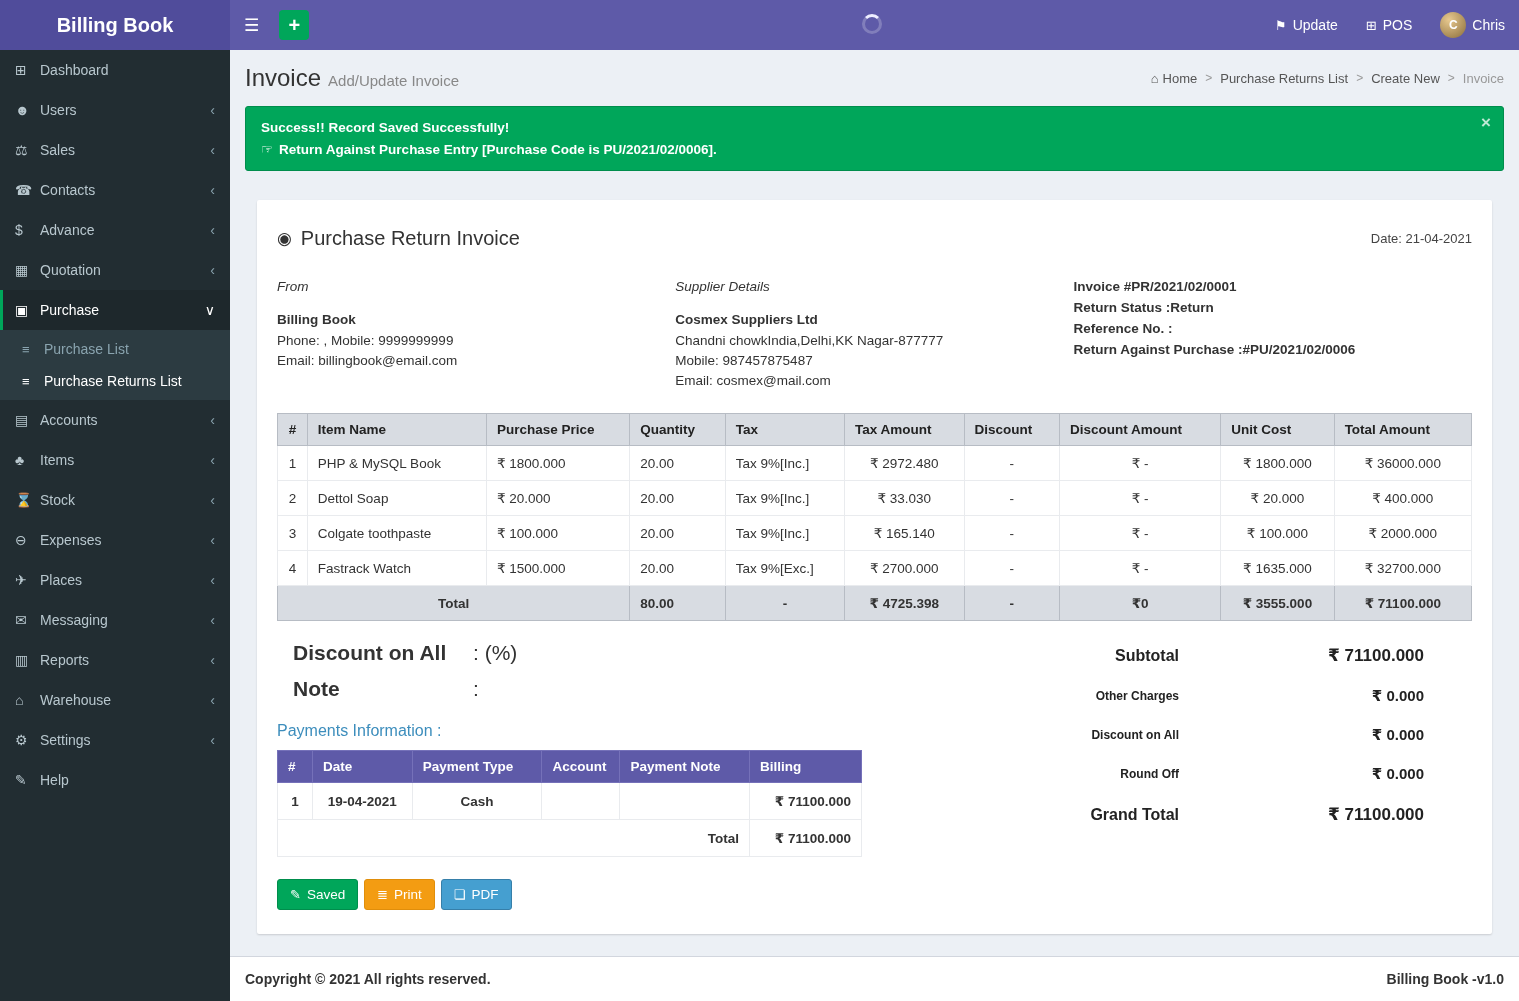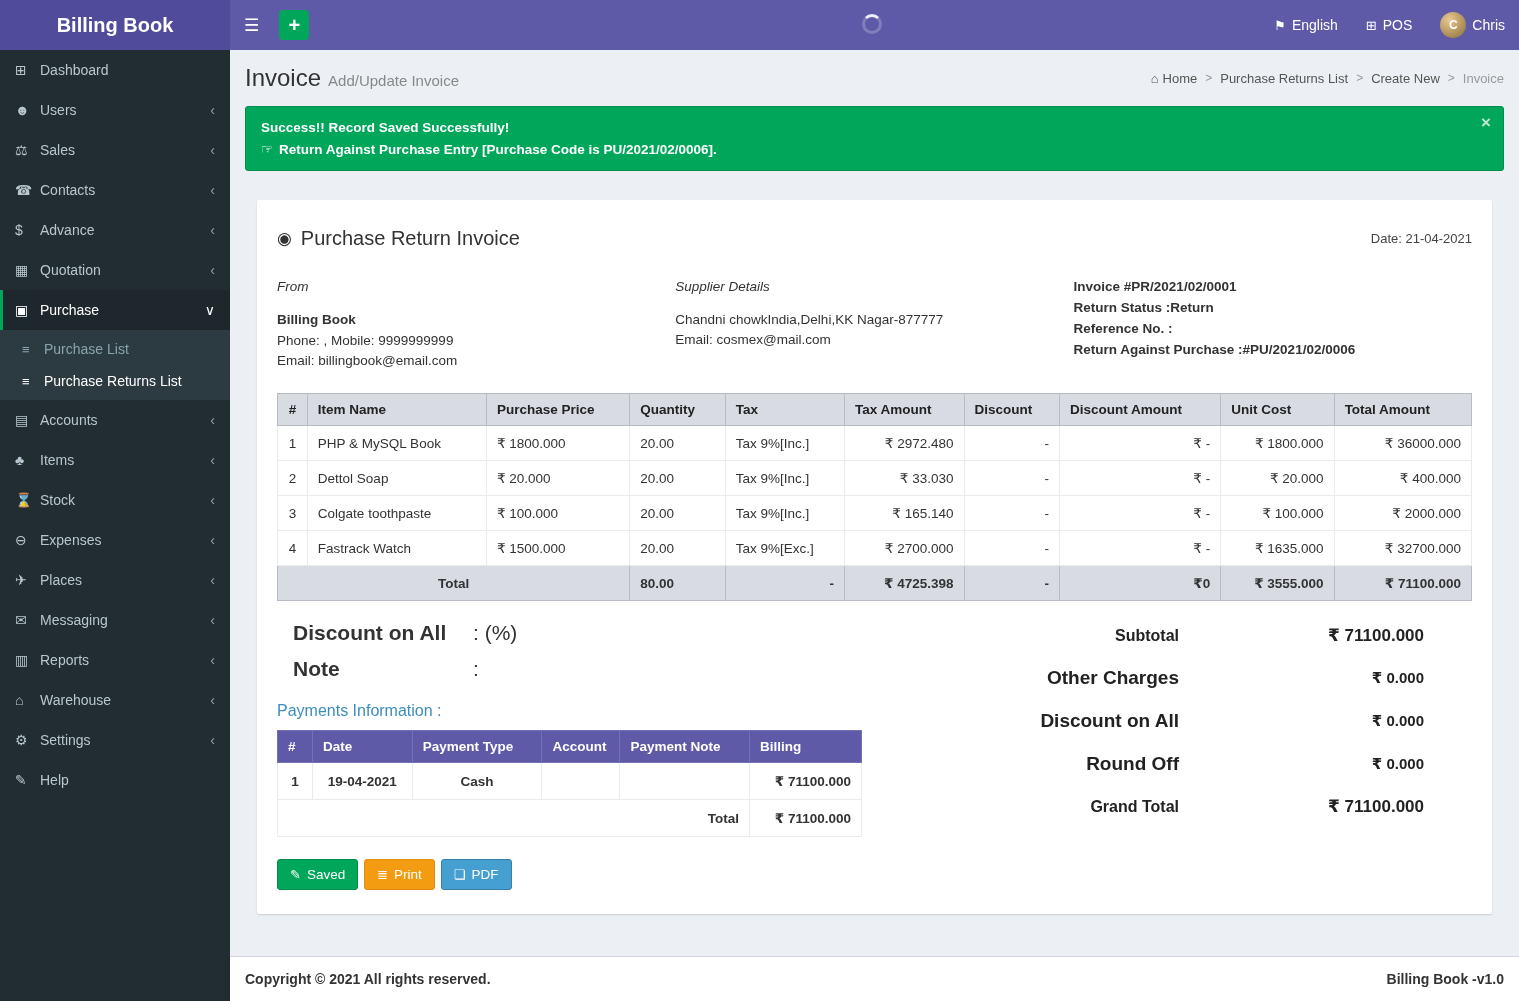--- a/index.html
+++ b/index.html
@@ -57,21 +57,21 @@
   .inv-col{width:33.33%;line-height:20px;font-size:13.5px;padding-right:15px}
   .inv-col .hd{font-style:italic;margin-bottom:13px}
   .inv-col .nm{font-weight:bold;margin-bottom:1px}
   .inv-col.meta div{font-weight:bold;margin-bottom:1px;line-height:20px}
 
   
   .items-table{width:100%;border-collapse:collapse;font-size:13.5px;margin-bottom:14px}
   .items-table th{background:#d8dce2;border:1px solid #b7bcc4;padding:8px 10px;text-align:left;font-size:13.5px;color:#222}
   .items-table td{border:1px solid #e9ebee;padding:9px 10px;background:#fff}
   .items-table th.c,.items-table td.c{text-align:center}
-  .items-table td.r{text-align:right}
+  .items-table td.r{text-align:center}
   .items-table tr.total-row td{background:#d8dce2;font-weight:bold;border-color:#b7bcc4}
   .items-table tr.total-row td.tc{text-align:center}
 
   .below{display:flex;margin-top:8px}
   .below-left{flex:1}
   .kv{padding:6px 0 6px 16px;font-size:21px}
   .kv .k{display:inline-block;width:180px;font-weight:bold}
   .pay-head{color:#3c8dbc;font-size:16px;font-weight:normal;margin:15px 0 10px}
 
   .pay-table{border-collapse:collapse;width:585px;font-size:13.5px}
@@ -83,21 +83,21 @@
 
   .btns{margin-top:22px;display:flex;gap:6px}
   .btn{display:inline-flex;align-items:center;gap:6px;padding:7px 12px;border-radius:3px;color:#fff;font-size:13.5px}
   .btn .b-ic{font-size:13px}
   .btn.green{background:#00a65a;border:1px solid #008d4c}
   .btn.orange{background:#f39c12;border:1px solid #e08e0b}
   .btn.blue{background:#459fd0;border:1px solid #367fa9}
 
   .summary{width:472px;padding:10px 48px 0 0}
   .srow{display:flex;justify-content:flex-end;align-items:center;margin-bottom:21px}
-  .srow .sl{font-weight:bold;font-size:19px;color:#222}
+  .srow .sl{font-weight:bold;font-size:12px;color:#222}
   .srow .sv{width:245px;text-align:right;font-weight:bold;font-size:15px;color:#222}
   .srow.big .sl{font-size:16px}
   .srow.big .sv{font-size:17px}
 
   .main-footer{margin-top:auto;background:#fff;border-top:1px solid #d2d6de;padding:14px 15px;font-size:14px;color:#333;overflow:hidden}
   .main-footer .fr{float:right;font-weight:bold}
   .main-footer .fl{font-weight:bold}
 </style>
 </head>
 <body>
@@ -110,21 +110,21 @@
     <a class="nav-toggle">
         <span>☰</span>
       </a>
     <a class="add-btn">
         <span>+</span>
       </a>
     <span class="spinner"></span>
     <div class="nav-right">
       <a class="nav-item">
         <span class="nav-ic">⚑</span>
-        <span>English</span>
+        <span>Update</span>
       </a>
       <a class="nav-item">
         <span class="nav-ic">⊞</span>
         <span>POS</span>
       </a>
       <a class="nav-item">
         <span class="avatar">C</span>
         <span>Chris</span>
       </a>
     </div>
@@ -274,21 +274,23 @@
 
     <div class="inv-cols">
       <div class="inv-col">
         <div class="hd">From</div>
         <div class="nm">Billing Book</div>
         <div>Phone: , Mobile: 9999999999</div>
         <div>Email: billingbook@email.com</div>
       </div>
       <div class="inv-col">
         <div class="hd">Supplier Details</div>
+        <div class="nm">Cosmex Suppliers Ltd</div>
         <div>Chandni chowkIndia,Delhi,KK Nagar-877777</div>
+        <div>Mobile: 987457875487</div>
         <div>Email: cosmex@mail.com</div>
       </div>
       <div class="inv-col meta">
         <div>Invoice #PR/2021/02/0001</div>
         <div>Return Status :Return</div>
         <div>Reference No. :</div>
         <div>Return Against Purchase :#PU/2021/02/0006</div>
       </div>
     </div>
 

